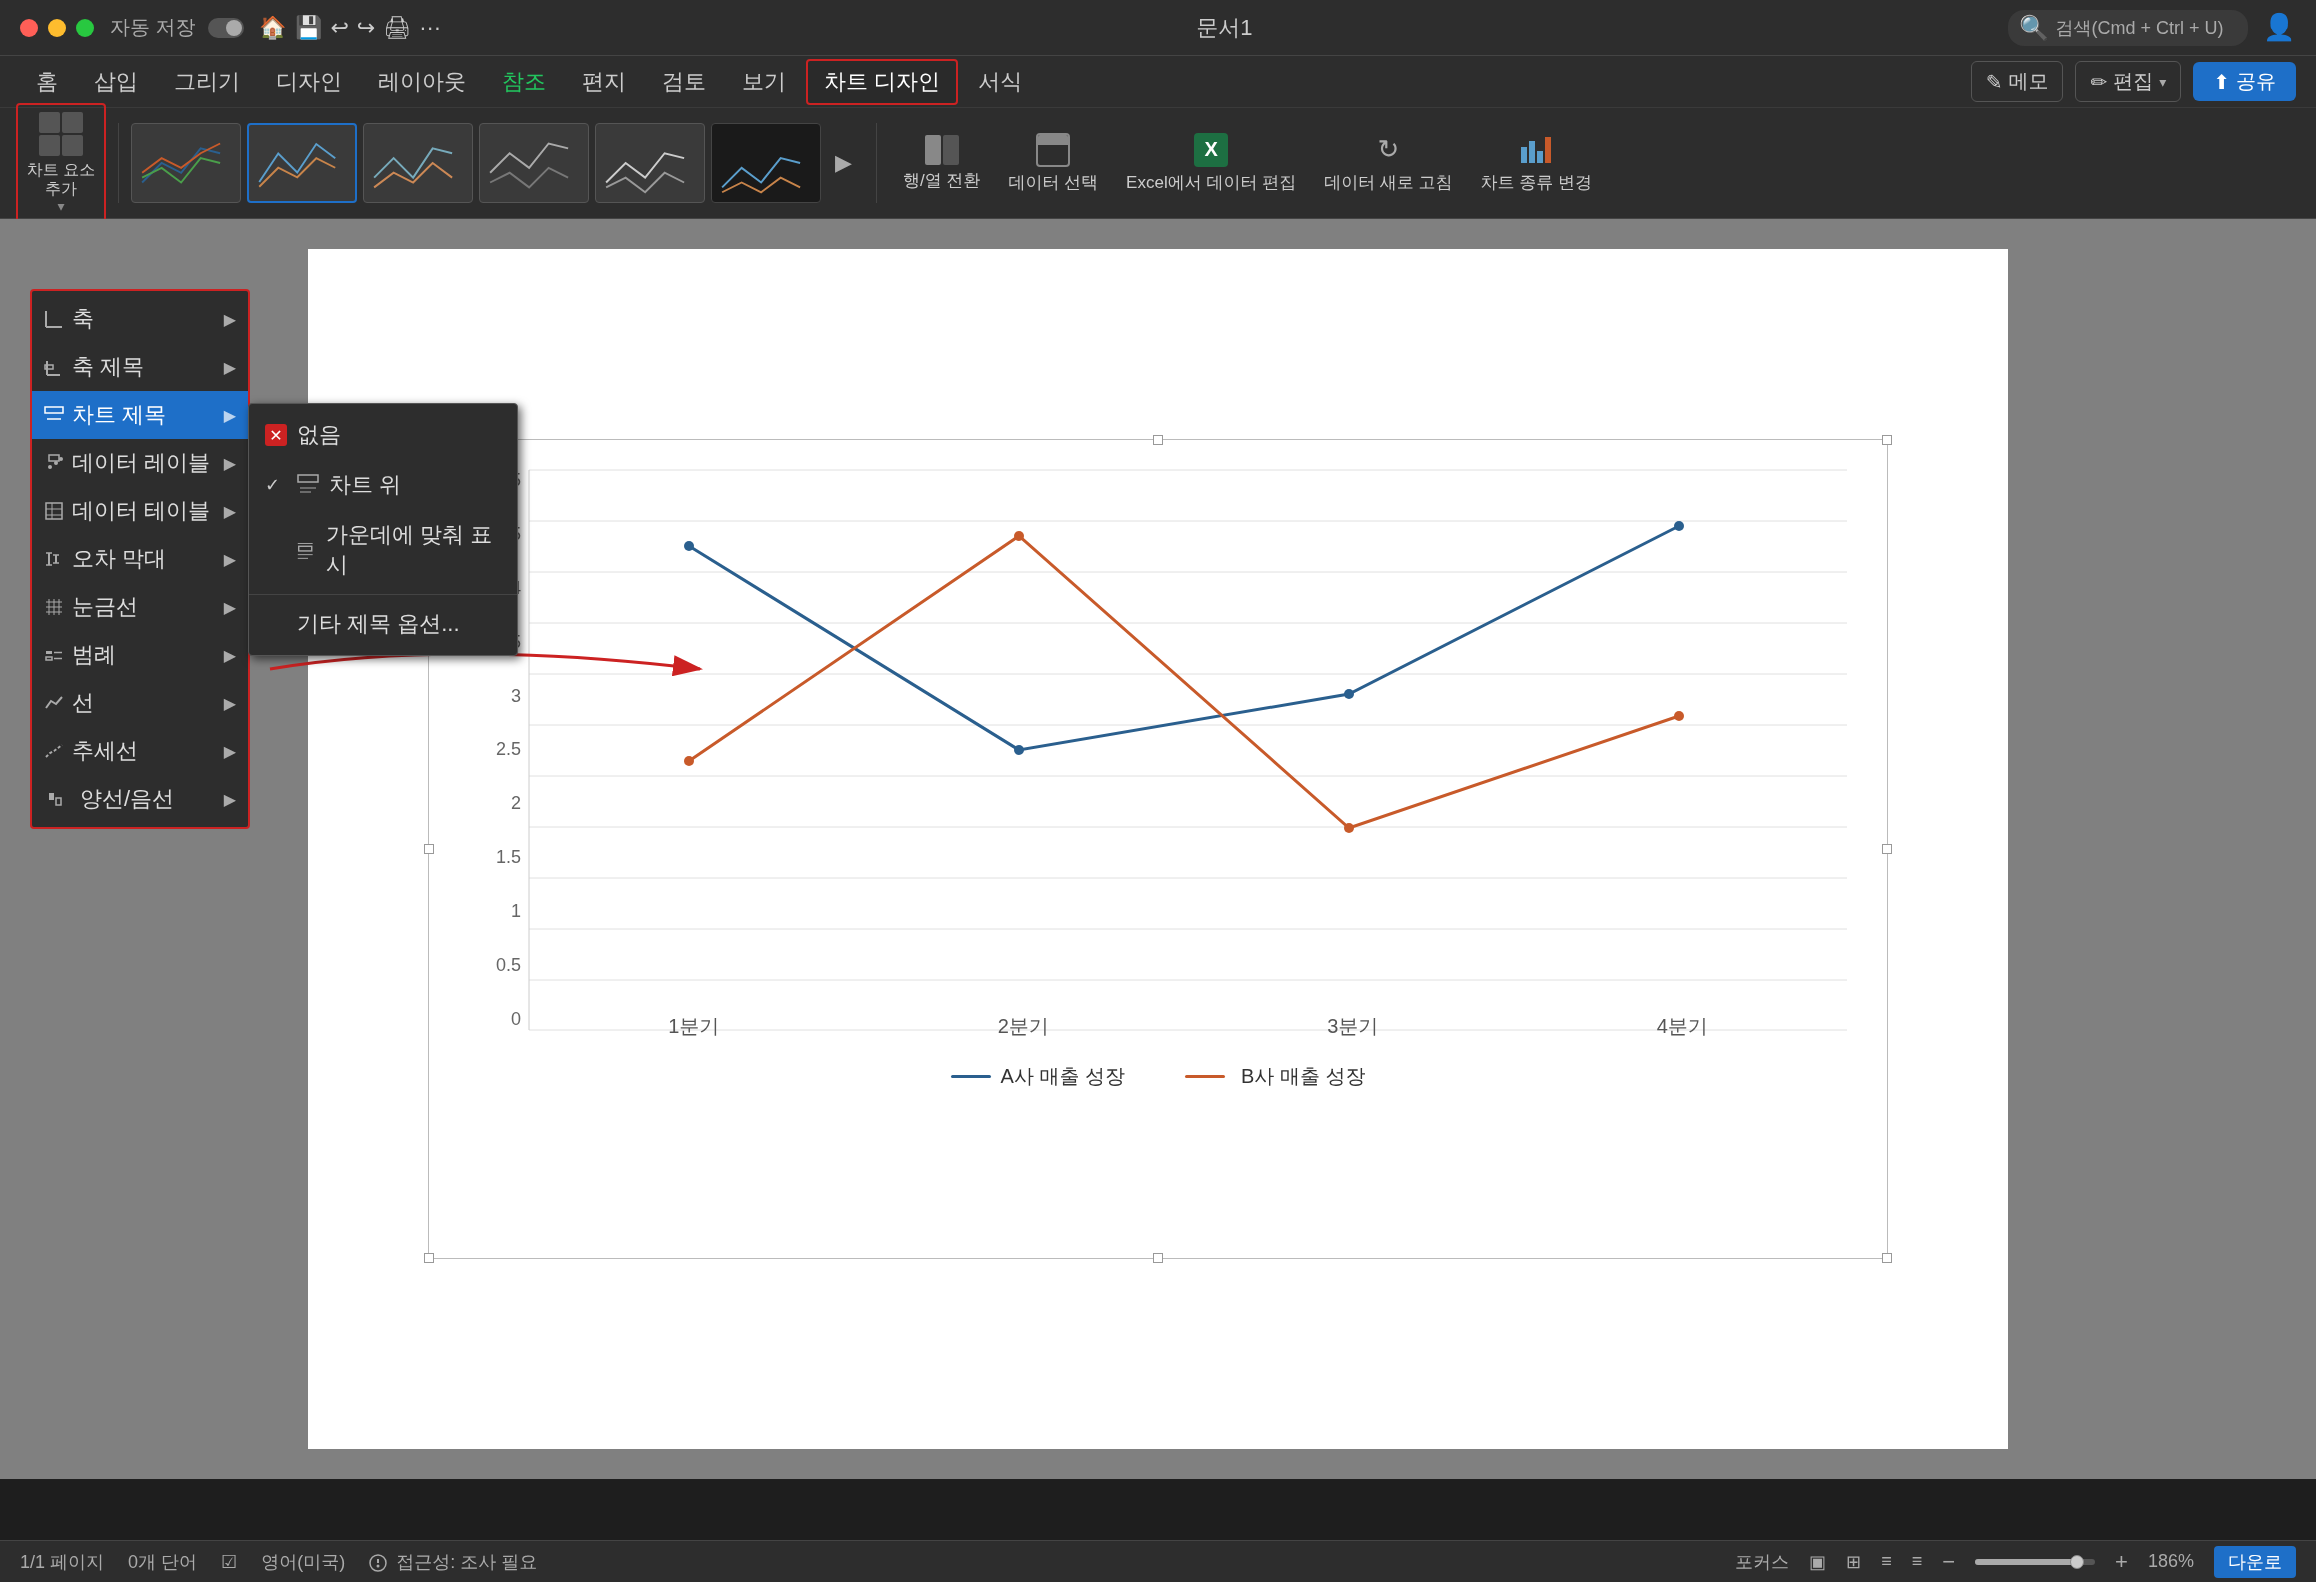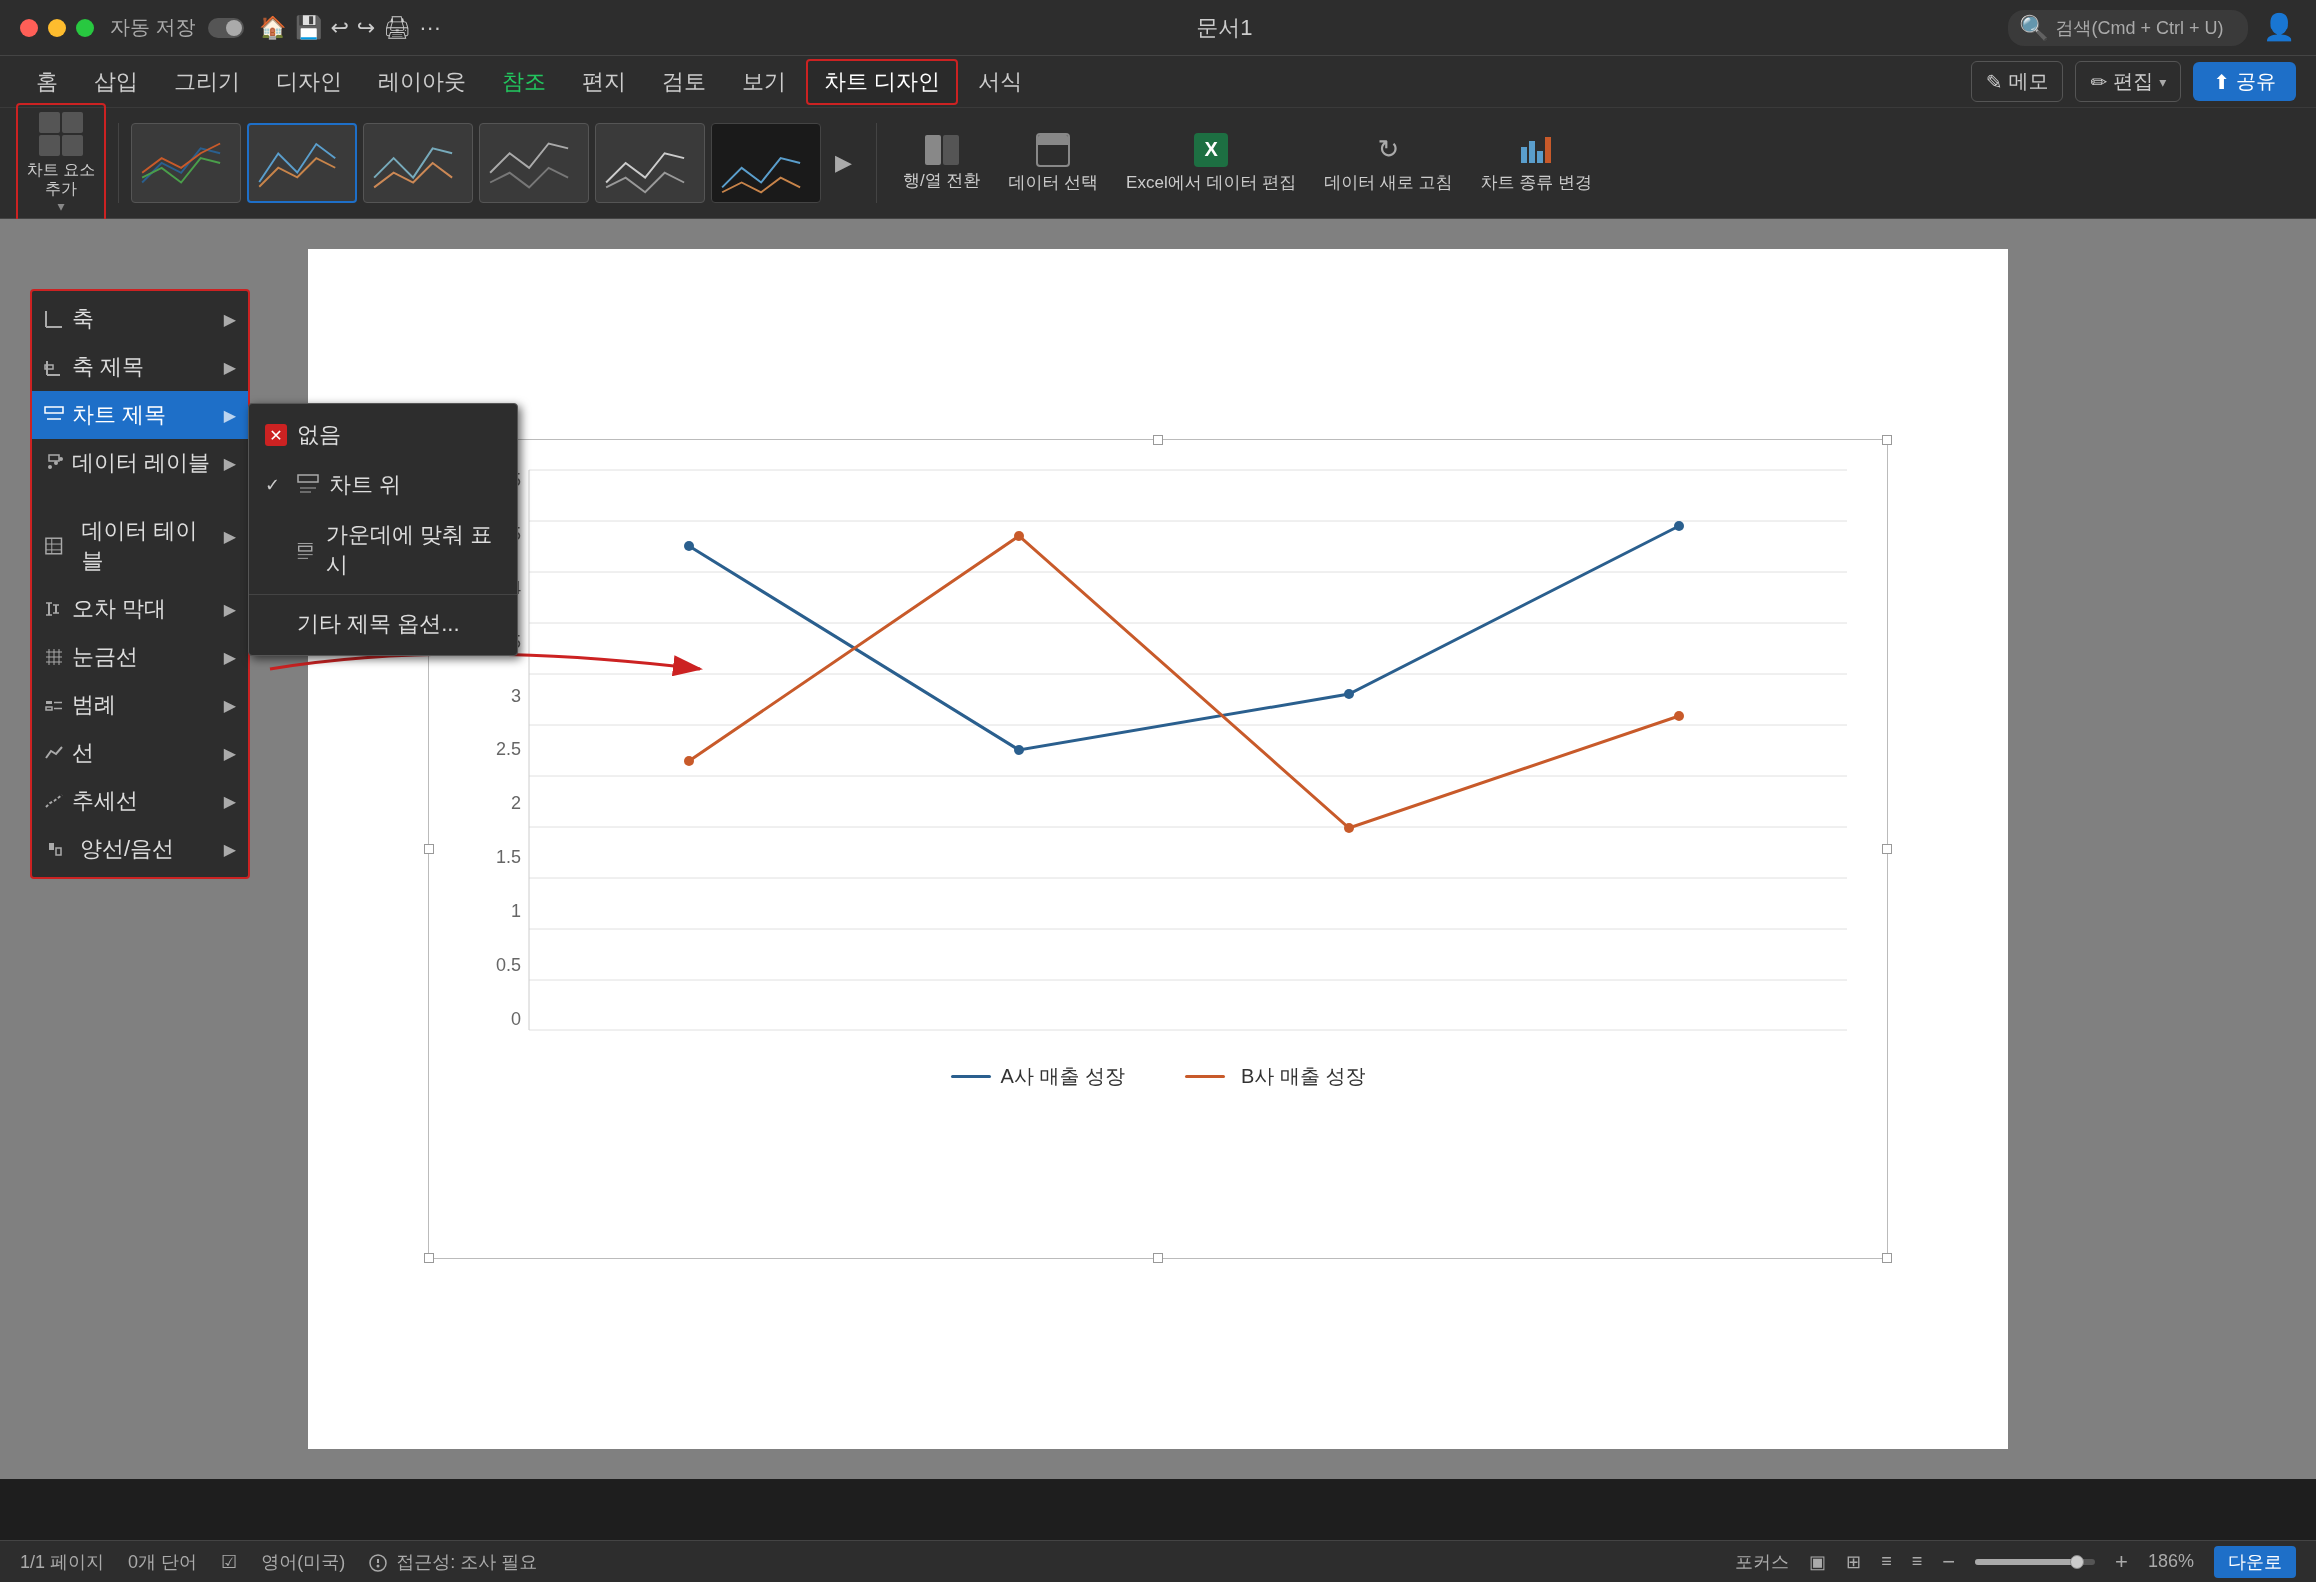--- a/index.html
+++ b/index.html
@@ -244,20 +244,26 @@
             <circle cx="1150" cy="56" r="5" fill="#2a5f8e"></circle>
 
             <polyline points="160,291 490,66 820,358 1150,246" fill="none" stroke="#c85a2a" stroke-width="3"></polyline>
 
             <circle cx="160" cy="291" r="5" fill="#c85a2a"></circle>
             <circle cx="490" cy="66" r="5" fill="#c85a2a"></circle>
             <circle cx="820" cy="358" r="5" fill="#c85a2a"></circle>
             <circle cx="1150" cy="246" r="5" fill="#c85a2a"></circle>
           </svg>
 
+          <div style="position:absolute; bottom:50px; left:60px; right:0; display:flex; justify-content:space-around;">
+            <span style="font-size:20px; color:#555;">1분기</span>
+            <span style="font-size:20px; color:#555;">2분기</span>
+            <span style="font-size:20px; color:#555;">3분기</span>
+            <span style="font-size:20px; color:#555;">4분기</span>
+          </div>
 
           <div style="position:absolute; bottom:0px; left:0; right:0; display:flex; justify-content:center; gap:60px; align-items:center;">
             <div style="display:flex; align-items:center; gap:10px; font-size:20px; color:#333;">
               <div style="width:40px; height:3px; background:#2a5f8e; border-radius:2px;"></div>
               <span>A사 매출 성장</span>
             </div>
             <div style="display:flex; align-items:center; gap:16px; font-size:20px; color:#333;">
               <div style="width:40px; height:3px; background:#c85a2a; border-radius:2px;"></div>
               <span>B사 매출 성장</span>
             </div>
@@ -305,21 +311,21 @@
             <rect x="5" y="2" width="10" height="6" fill="none" stroke="#aaa" stroke-width="1.5"></rect>
             <circle cx="6" cy="14" r="2" fill="#aaa"></circle>
             <circle cx="12" cy="10" r="2" fill="#aaa"></circle>
             <circle cx="17" cy="6" r="2" fill="#aaa"></circle>
           </svg>
         <span>데이터 레이블</span>
       </div>
       <span style="color:#aaa; font-size:16px;">▶</span>
     </div>
     <div style="display:flex; align-items:center; padding:9px 12px; font-size:22px; color:#ddd; cursor:pointer; gap:8px; justify-content:space-between;">
-      <div style="display:flex; align-items:center; gap:18px;margin-top:20px;">
+      <div style="display:flex; align-items:center; gap:8px;">
         <svg width="20" height="20" viewBox="0 0 20 20">
             <rect x="2" y="2" width="16" height="16" fill="none" stroke="#aaa" stroke-width="1.5"></rect>
             <line x1="2" y1="8" x2="18" y2="8" stroke="#aaa" stroke-width="1"></line>
             <line x1="2" y1="14" x2="18" y2="14" stroke="#aaa" stroke-width="1"></line>
             <line x1="8" y1="2" x2="8" y2="18" stroke="#aaa" stroke-width="1"></line>
           </svg>
         <span>데이터 테이블</span>
       </div>
       <span style="color:#aaa; font-size:16px;">▶</span>
     </div>

